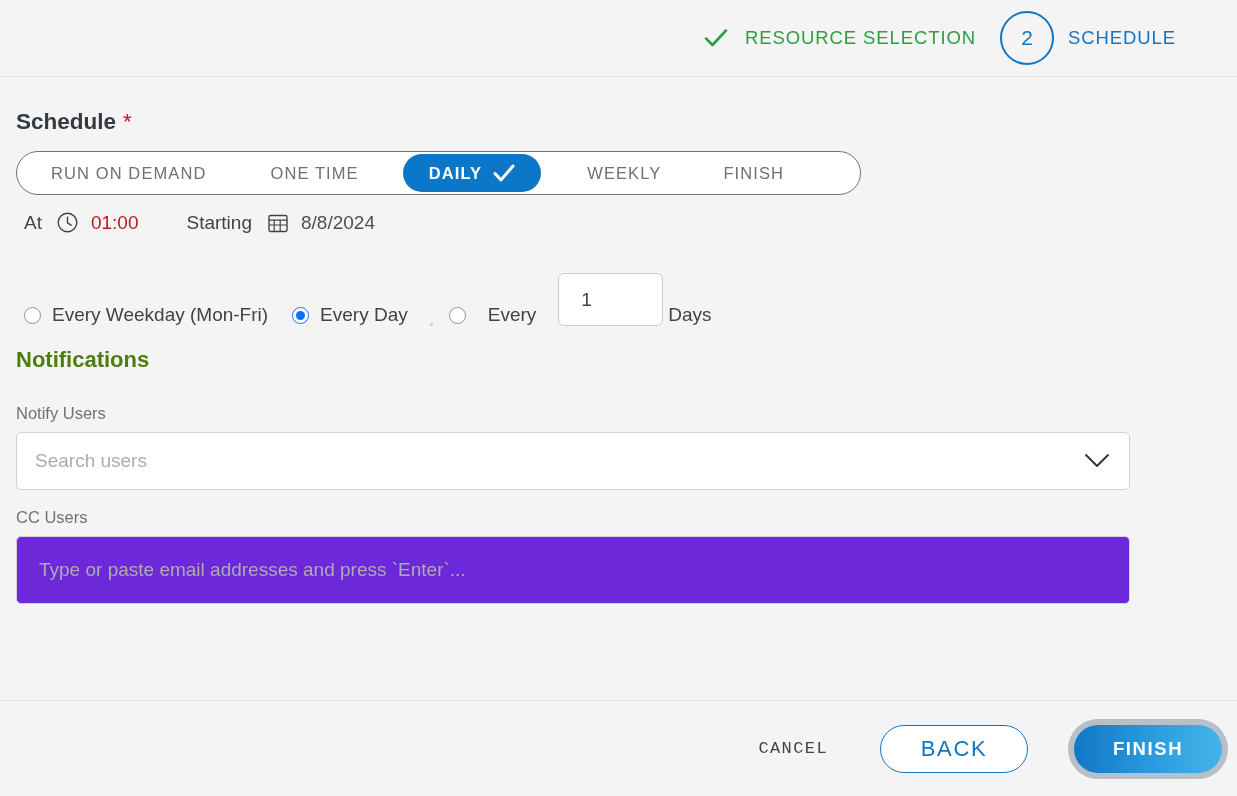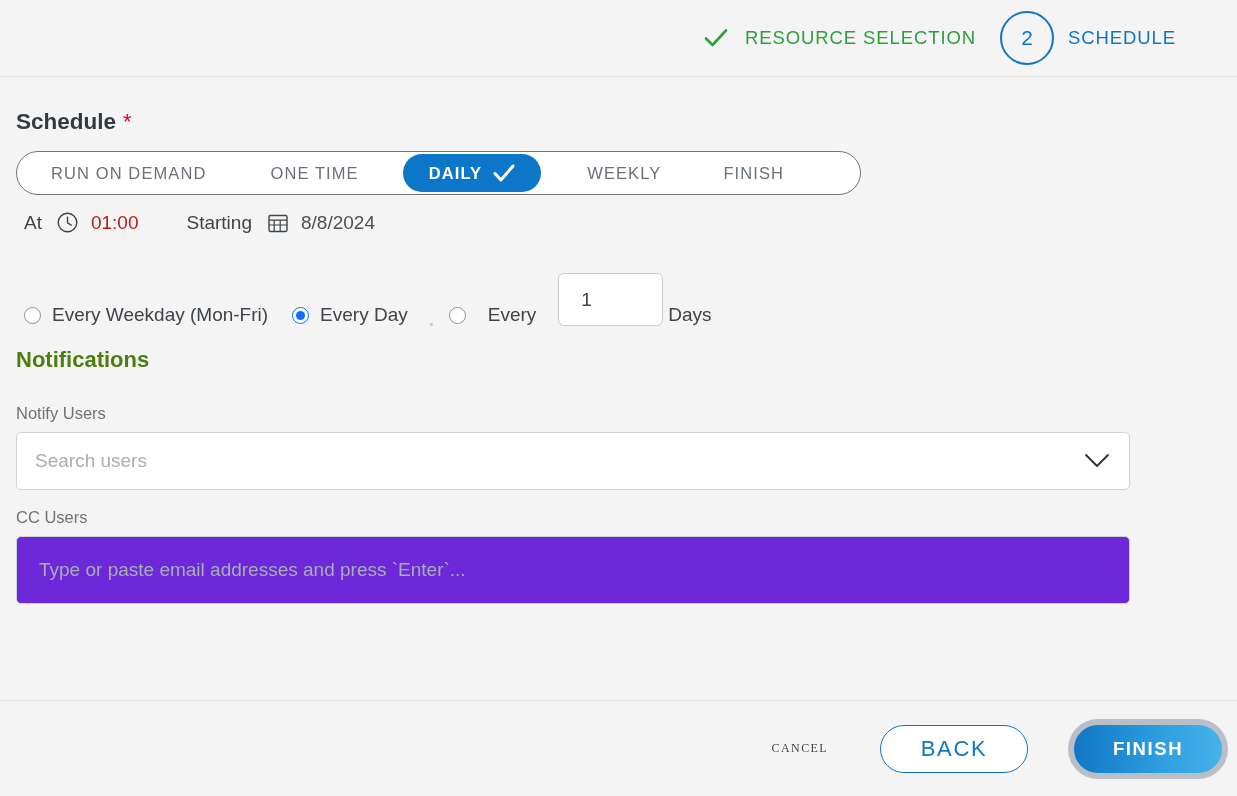--- a/index.html
+++ b/index.html
@@ -140,23 +140,23 @@
   }
   .cc-ph { font-size: 19px; color: #a9adb1; }
 
   
   .footer {
     position: absolute; left: 0; top: 700px; width: 1237px; height: 96px;
     border-top: 1px solid #e0e0e0;
     display: flex; align-items: center; justify-content: flex-end;
   }
   .btn-cancel {
-    font-size: 12px; letter-spacing: 1.4px; color: #3e4449;
+    font-size: 17px; letter-spacing: 1.4px; color: #3e4449;
     background: none; border: none; cursor: pointer;
-    padding: 10px 4px; font-family: Liberation Serif, serif;
+    padding: 10px 4px; font-family: Liberation Mono, monospace;
   }
   .btn-back {
     margin-left: 48px;
     width: 148px; height: 48px; border-radius: 24px;
     border: 1.4px solid #1275c4; background: #fff; color: #1275c4;
     font-size: 22px; letter-spacing: 1.6px; cursor: pointer;
     font-family: "Liberation Sans", sans-serif;
   }
   .finish-wrap {
     margin-left: 40px; margin-right: 9px;

